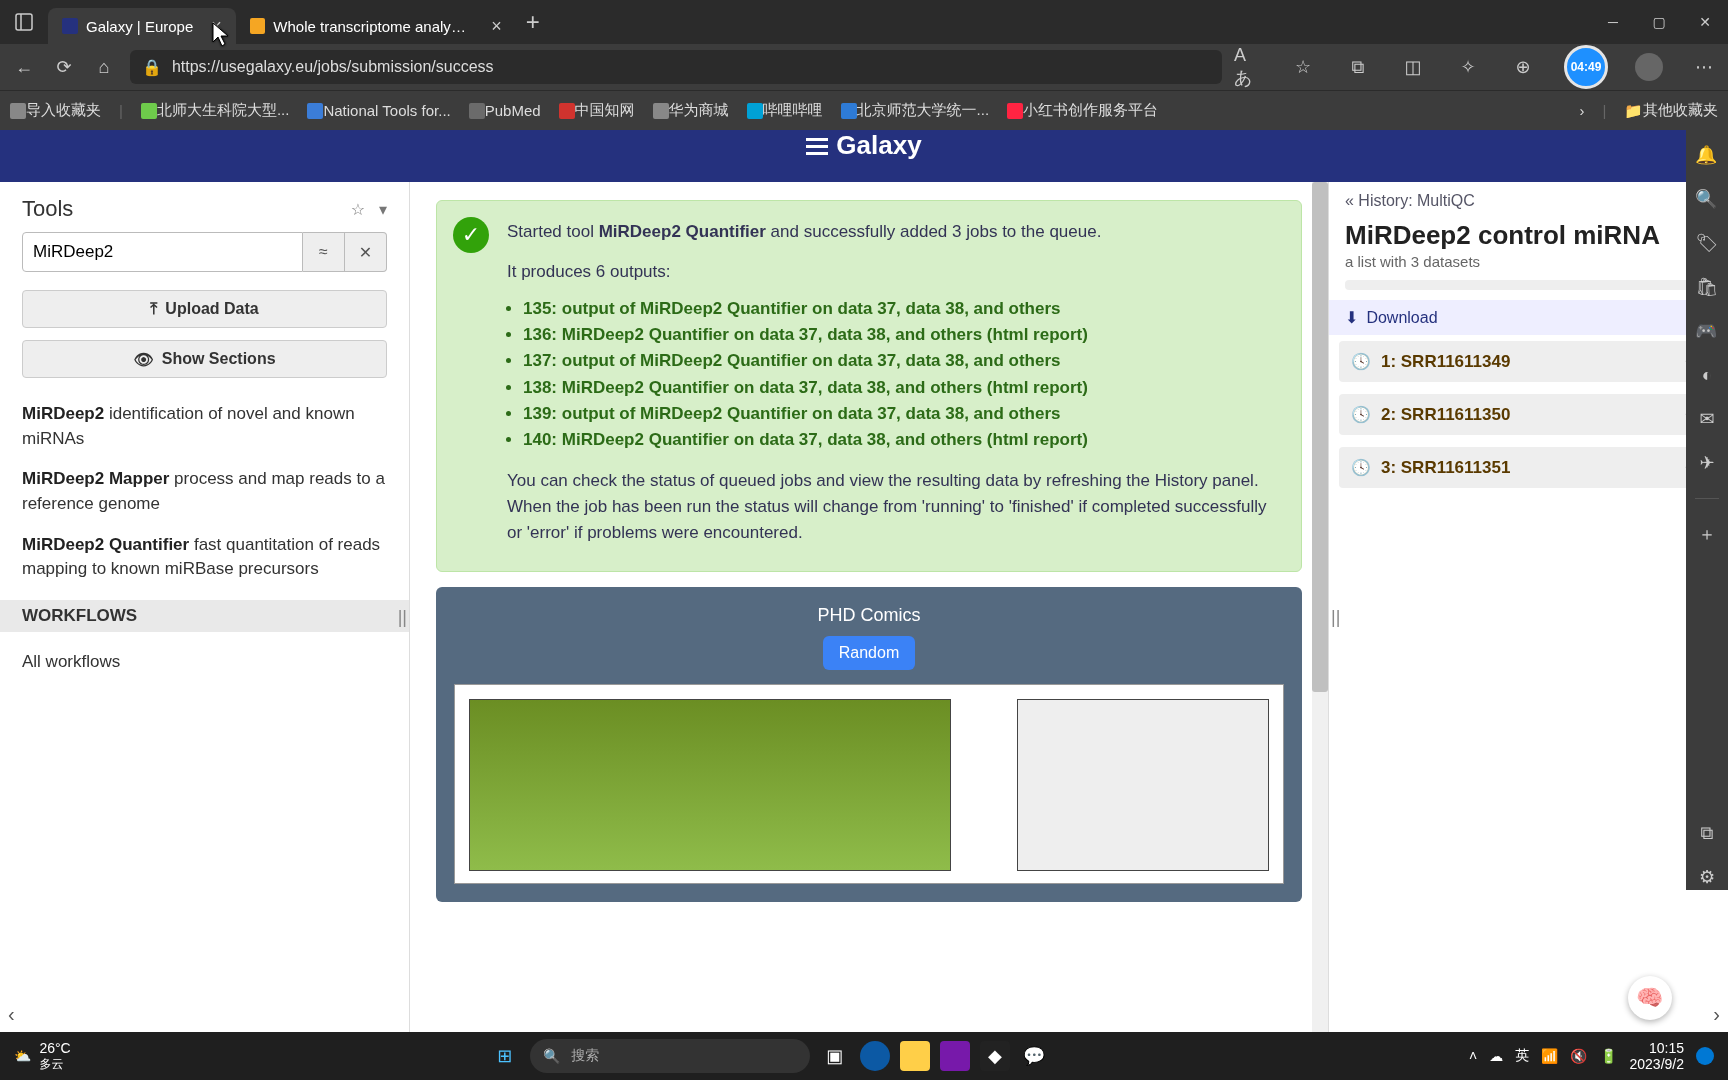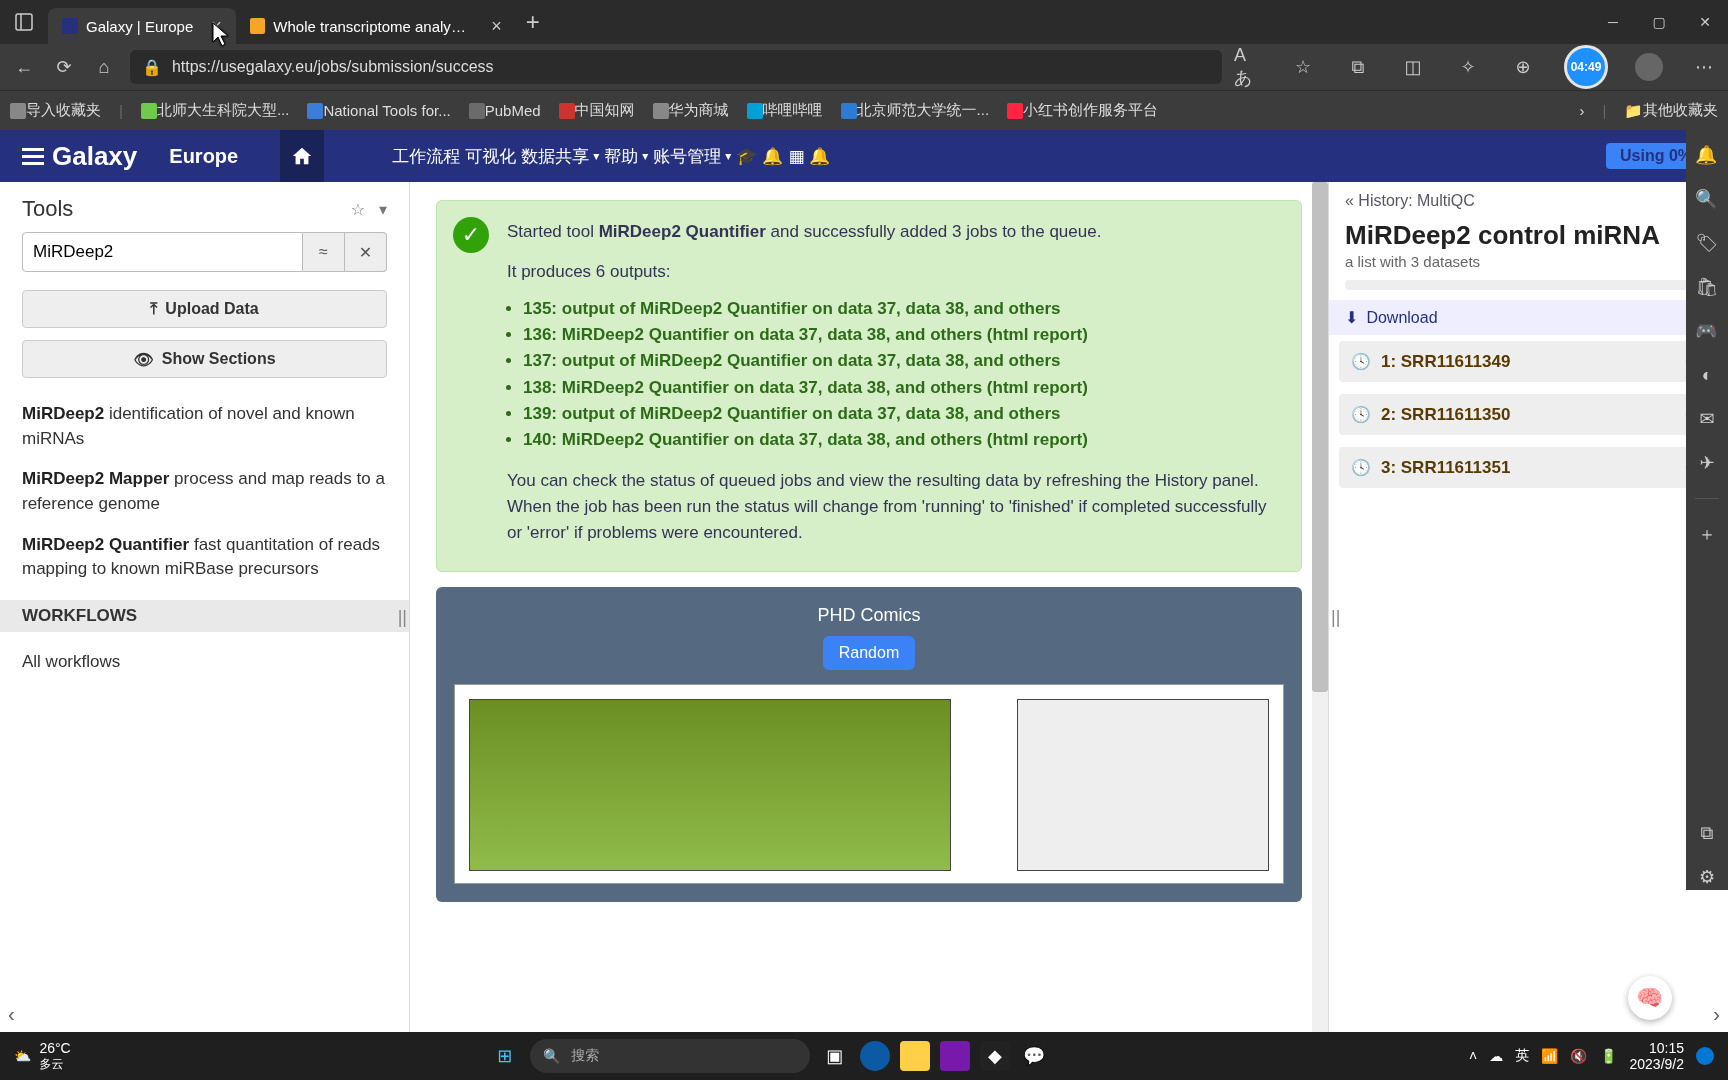--- a/index.html
+++ b/index.html
@@ -25,21 +25,21 @@
 .bookmarkbar { height: 40px; background:#3c3c3c; display:flex; align-items:center; padding:0 10px; gap:18px; color:#ddd; font-size:15px; border-top:1px solid #2b2b2b; }
 .bookmarkbar .bm { display:flex; align-items:center; gap:0; cursor:pointer; white-space:nowrap; }
 .bookmarkbar .bm .bmicon { width:16px; height:16px; display:inline-block; border-radius:2px; }
 .bookmarkbar .spacer { flex:1; }
 
 
 .app { display:flex; flex-direction:column; height: calc(1080px - 44px - 46px - 40px - 48px); background:#fff; position:relative; }
 .galaxy-nav { height:52px; background:#2c3143; display:flex; align-items:center; padding:0 22px; gap:22px; color:#fff; }
 .galaxy-nav { background:#2c3143; }
 .galaxy-nav { background:#25537b; } 
-.galaxy-nav { background:#2c3f9a; }
+.galaxy-nav { background:#2c3f9a;flex-direction:column; }
 .galaxy-nav { background:#25317e; }
 .galaxy-nav { background:#25317e; }
 .galaxy-nav { background:#25317e; }
 
 .galaxy-nav { background:#25317e; }
 .galaxy-nav .logo { font-size:26px; font-weight:bold; display:flex; align-items:center; gap:8px; }
 .galaxy-nav .brand-sub { font-size:20px; font-weight:bold; margin-left:10px; }
 .galaxy-nav .navlinks { display:flex; align-items:center; gap:5px; margin-left:40px; font-size:17px; }
 .galaxy-nav .navlinks a { color:#fff; text-decoration:none; display:flex; align-items:center; gap:4px; cursor:pointer; }
 .galaxy-nav .home-box { width:44px; height:52px; background:#1a2358; display:flex; align-items:center; justify-content:center; margin-left:20px; margin-right:6px; }

